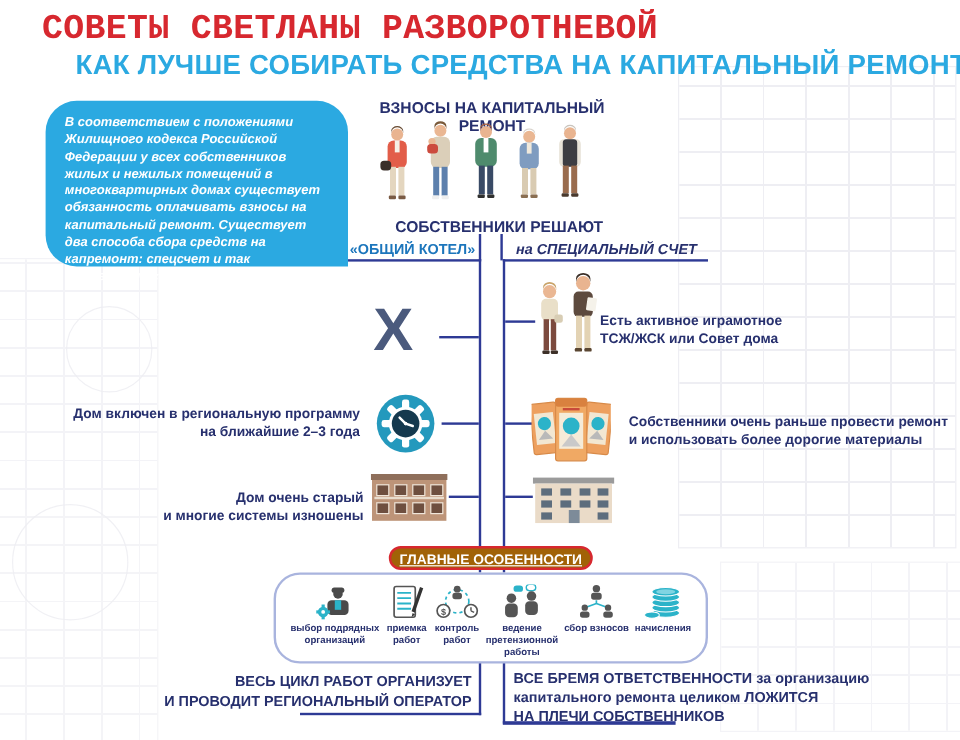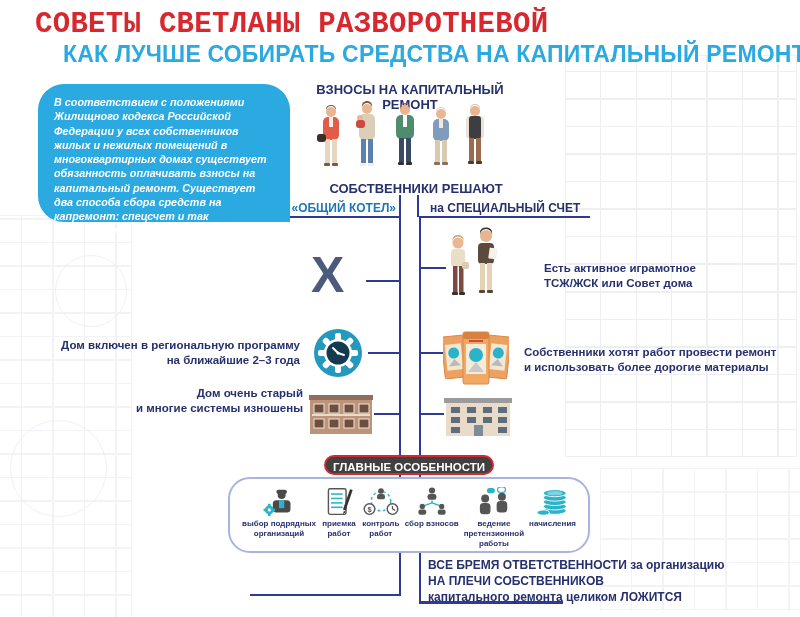--- a/index.html
+++ b/index.html
@@ -37,22 +37,22 @@
   .flow-label{position:absolute;text-align:center;font-size:13px;z-index:2;}
   .branch-label{position:absolute;font-size:12px;font-weight:800;z-index:2;white-space:nowrap;}
   .line{position:absolute;background:#2e3a95;z-index:1;}
   .row-text{position:absolute;font-size:11.5px;font-weight:800;color:#27306e;line-height:1.3;z-index:2;}
   .row-text.right-align{text-align:right;}
   .xmark{position:absolute;left:311px;top:250px;font-size:50px;font-weight:900;color:#4b5a7d;z-index:2;line-height:1;}
   .icon-wrap{position:absolute;z-index:2;}
   
   .pill{
     position:absolute;left:324px;top:455px;width:170px;height:20px;z-index:3;
-    background:#404040;border:2px solid #d7282f;border-radius:13px;
-    color:#fff;font-size:11.5px;font-weight:800;text-align:center;line-height:20px;box-sizing:border-box;
+    background:#a16207;border:2px solid #d7282f;border-radius:13px;
+    color:#fff;font-size:11.5px;font-weight:800;text-align:center;line-height:20px;box-sizing:border-box;text-decoration:underline;
   }
   .features-box{
     position:absolute;left:228px;top:477px;width:362px;height:76px;box-sizing:border-box;
     background:#fff;border:2px solid #a9b4de;border-radius:22px;z-index:2;
     display:flex;justify-content:space-between;align-items:flex-start;padding:8px 12px 4px 12px;
   }
   .feature{display:flex;flex-direction:column;align-items:center;text-align:center;}
   .feature .f-label{font-size:8px;font-weight:700;color:#27306e;line-height:1.25;margin-top:2px;}
   
   .footer-left{position:absolute;right:407px;top:560px;width:260px;text-align:right;font-size:12px;font-weight:800;color:#27306e;line-height:1.35;z-index:2;}
@@ -138,21 +138,21 @@
       </g>
     </svg>
   </div>
 
   <div class="flow-label navytext" style="left:296px;top:181px;width:240px;">СОБСТВЕННИКИ РЕШАЮТ</div>
 
   <div class="line" style="left:399px;top:195px;width:2px;height:22px;"></div>
   <div class="line" style="left:417px;top:195px;width:2px;height:22px;"></div>
 
   <div class="branch-label" style="left:238px;top:201px;width:158px;text-align:right;color:#1c76bc;">в «ОБЩИЙ КОТЕЛ»</div>
-  <div class="branch-label navytext" style="left:430px;top:201px;color:#27306e;">на СПЕЦИАЛЬНЫЙ СЧЕТ</div>
+  <div class="branch-label navytext" style="left:430px;top:201px;color:#27306e;font-style:italic;">на СПЕЦИАЛЬНЫЙ СЧЕТ</div>
 
   <div class="line" style="left:245px;top:216px;width:156px;height:2px;"></div>
   <div class="line" style="left:419px;top:216px;width:171px;height:2px;"></div>
 
   <div class="line" style="left:399px;top:216px;width:2px;height:261px;"></div>
   <div class="line" style="left:419px;top:216px;width:2px;height:261px;"></div>
 
   <div class="line" style="left:366px;top:280px;width:33px;height:2px;"></div>
   <div class="line" style="left:368px;top:352px;width:31px;height:2px;"></div>
   <div class="line" style="left:374px;top:413px;width:25px;height:2px;"></div>
@@ -180,21 +180,21 @@
         <rect x="37" y="23" width="9" height="6" rx="2" transform="rotate(45 26 26)"></rect>
       </g>
       <circle cx="26" cy="26" r="14" fill="#ffffff"></circle>
       <circle cx="26" cy="26" r="11.5" fill="#15394e"></circle>
       <line x1="26" y1="26" x2="21" y2="21" stroke="#fff" stroke-width="2" stroke-linecap="round"></line>
       <line x1="26" y1="26" x2="32" y2="28" stroke="#fff" stroke-width="2" stroke-linecap="round"></line>
       <circle cx="26" cy="26" r="1.5" fill="#fff"></circle>
     </svg>
   </div>
 
-  <div class="row-text right-align" style="right:497px;top:386px;width:220px;">
+  <div class="row-text right-align" style="right:497px;top:408px;width:220px;">
     <span class="nowrap">Дом очень старый</span>
     <span class="nowrap">и многие системы изношены</span>
   </div>
   <div class="icon-wrap" style="left:309px;top:393px;">
     <svg width="64" height="42" viewBox="0 0 64 42">
       <rect x="0" y="2" width="64" height="5" fill="#8f6f5b"></rect>
       <rect x="1" y="7" width="62" height="34" fill="#bd9478"></rect>
       <g fill="#6e4f3f" stroke="#f0e6da" stroke-width="1">
         <rect x="5" y="11" width="10" height="9"></rect>
           <rect x="20" y="11" width="10" height="9"></rect>
@@ -226,21 +226,21 @@
           <path d="M3,7 a6,6 0 0 1 12,0 l0,-3 a6,4.5 0 0 0 -12,0 z" fill="#3a2f28"></path>
         <rect x="1" y="15" width="16" height="21" rx="4" fill="#5d4a3e"></rect>
         <rect x="12" y="20" width="8" height="11" rx="1" fill="#f5f2ea" transform="rotate(8 16 25)"></rect>
         <rect x="3" y="35" width="5" height="27" fill="#e3d3b4"></rect>
           <rect x="10" y="35" width="5" height="27" fill="#e3d3b4"></rect>
         <rect x="2" y="62" width="6" height="3" rx="1" fill="#5a4632"></rect>
           <rect x="10" y="62" width="6" height="3" rx="1" fill="#5a4632"></rect>
       </g>
     </svg>
   </div>
-  <div class="row-text" style="left:544px;top:261px;">
+  <div class="row-text" style="left:500px;top:261px;">
     <span class="nowrap">Есть активное играмотное</span>
     <span class="nowrap">ТСЖ/ЖСК или Совет дома</span>
   </div>
 
   <div class="icon-wrap" style="left:443px;top:330px;">
     <svg width="66" height="58" viewBox="0 0 66 58">
       <g transform="rotate(-6 11 26)">
         <rect x="0" y="6" width="22" height="42" rx="2" fill="#eda05f" stroke="#d88a48"></rect>
         <rect x="3" y="14" width="16" height="26" fill="#f2e7d2"></rect>
         <circle cx="11" cy="23" r="5.5" fill="#2bb3c9"></circle>
@@ -256,21 +256,21 @@
         <rect x="20" y="2" width="26" height="52" rx="2" fill="#f0a964" stroke="#d88a48"></rect>
         <rect x="20" y="2" width="26" height="7" rx="2" fill="#d9813f"></rect>
         <rect x="23" y="14" width="20" height="30" fill="#f5ebd8"></rect>
         <circle cx="33" cy="25" r="7" fill="#2bb3c9"></circle>
         <path d="M25,42 L33,32 L41,42 Z" fill="#c9c9c9"></path>
         <rect x="26" y="10" width="14" height="2" fill="#c94b3a"></rect>
       </g>
     </svg>
   </div>
   <div class="row-text" style="left:524px;top:345px;">
-    <span class="nowrap">Собственники хотят работ провести ремонт</span>
+    <span class="nowrap">Собственники очень раньше провести ремонт</span>
     <span class="nowrap">и использовать более дорогие материалы</span>
   </div>
 
   <div class="icon-wrap" style="left:444px;top:394px;">
     <svg width="68" height="42" viewBox="0 0 68 42">
       <rect x="0" y="4" width="68" height="5" fill="#9b9b9b"></rect>
       <rect x="2" y="9" width="64" height="33" fill="#eadbc8"></rect>
       <g fill="#5d6d7d">
         <rect x="7" y="13" width="9" height="6"></rect>
           <rect x="23" y="13" width="9" height="6"></rect>
@@ -338,45 +338,45 @@
         <line x1="34" y1="25" x2="34" y2="21.5" stroke="#555" stroke-width="1.4"></line>
         <line x1="34" y1="25" x2="37" y2="26.5" stroke="#555" stroke-width="1.4"></line>
       </svg>
       <div class="f-label">
         <span class="nowrap">контроль</span>
         <span class="nowrap">работ</span>
       </div>
     </div>
     <div class="feature">
       <svg width="36" height="30" viewBox="0 0 40 34">
+        <rect x="12" y="1" width="9" height="6" rx="3" fill="#2bb3c9"></rect>
+        <rect x="24" y="0" width="9" height="6" rx="3" fill="#fff" stroke="#2bb3c9" stroke-width="1.3"></rect>
+        <circle cx="10" cy="13" r="4.5" fill="#555"></circle>
+          <rect x="4" y="18" width="12" height="13" rx="4" fill="#555"></rect>
+        <circle cx="29" cy="11" r="4.5" fill="#555"></circle>
+          <rect x="23" y="16" width="12" height="13" rx="4" fill="#555"></rect>
+      </svg>
+      <div class="f-label">
+        <span class="nowrap">ведение</span>
+        <span class="nowrap">претензионной</span>
+        <span class="nowrap">работы</span>
+      </div>
+    </div>
+    <div class="feature">
+      <svg width="36" height="30" viewBox="0 0 40 34">
         <circle cx="20" cy="4" r="3.5" fill="#555"></circle>
           <rect x="15" y="8" width="10" height="6.5" rx="2.5" fill="#555"></rect>
         <path d="M20,15 L20,18 M20,18 L9,22 M20,18 L31,22" stroke="#2bb3c9" stroke-width="1.6" fill="none"></path>
         <circle cx="9" cy="22" r="3" fill="#555"></circle>
           <rect x="4.5" y="25.5" width="9" height="6" rx="2.5" fill="#555"></rect>
         <circle cx="31" cy="22" r="3" fill="#555"></circle>
           <rect x="26.5" y="25.5" width="9" height="6" rx="2.5" fill="#555"></rect>
       </svg>
       <div class="f-label">
         <span class="nowrap">сбор взносов</span>
-      </div>
-    </div>
-    <div class="feature">
-      <svg width="36" height="30" viewBox="0 0 40 34">
-        <rect x="12" y="1" width="9" height="6" rx="3" fill="#2bb3c9"></rect>
-        <rect x="24" y="0" width="9" height="6" rx="3" fill="#fff" stroke="#2bb3c9" stroke-width="1.3"></rect>
-        <circle cx="10" cy="13" r="4.5" fill="#555"></circle>
-          <rect x="4" y="18" width="12" height="13" rx="4" fill="#555"></rect>
-        <circle cx="29" cy="11" r="4.5" fill="#555"></circle>
-          <rect x="23" y="16" width="12" height="13" rx="4" fill="#555"></rect>
-      </svg>
-      <div class="f-label">
-        <span class="nowrap">ведение</span>
-        <span class="nowrap">претензионной</span>
-        <span class="nowrap">работы</span>
       </div>
     </div>
     <div class="feature">
       <svg width="36" height="30" viewBox="0 0 40 34">
         <g fill="#2bb3c9" stroke="#ffffff" stroke-width="1">
           <ellipse cx="22" cy="27" rx="13" ry="4"></ellipse>
           <ellipse cx="22" cy="22" rx="13" ry="4"></ellipse>
           <ellipse cx="22" cy="17" rx="13" ry="4"></ellipse>
           <ellipse cx="22" cy="12" rx="13" ry="4"></ellipse>
           <ellipse cx="22" cy="7" rx="13" ry="4"></ellipse>
@@ -388,19 +388,23 @@
         <span class="nowrap">начисления</span>
       </div>
     </div>
   </div>
 
   <div class="line" style="left:399px;top:551px;width:2px;height:45px;"></div>
   <div class="line" style="left:419px;top:551px;width:2px;height:52px;"></div>
   <div class="line" style="left:250px;top:594px;width:151px;height:2px;"></div>
   <div class="line" style="left:419px;top:601px;width:144px;height:3px;"></div>
 
+  <div class="footer-left">
+    <span class="nowrap">ВЕСЬ ЦИКЛ РАБОТ ОРГАНИЗУЕТ</span>
+    <span class="nowrap">И ПРОВОДИТ РЕГИОНАЛЬНЫЙ ОПЕРАТОР</span>
+  </div>
   <div class="footer-right">
     <span class="nowrap">ВСЕ БРЕМЯ ОТВЕТСТВЕННОСТИ за организацию</span>
+    <span class="nowrap">капитального ремонта целиком ЛОЖИТСЯ</span>
     <span class="nowrap">НА ПЛЕЧИ СОБСТВЕННИКОВ</span>
-    <span class="nowrap">капитального ремонта целиком ЛОЖИТСЯ</span>
   </div>
 
 </div>
 
 </body></html>

